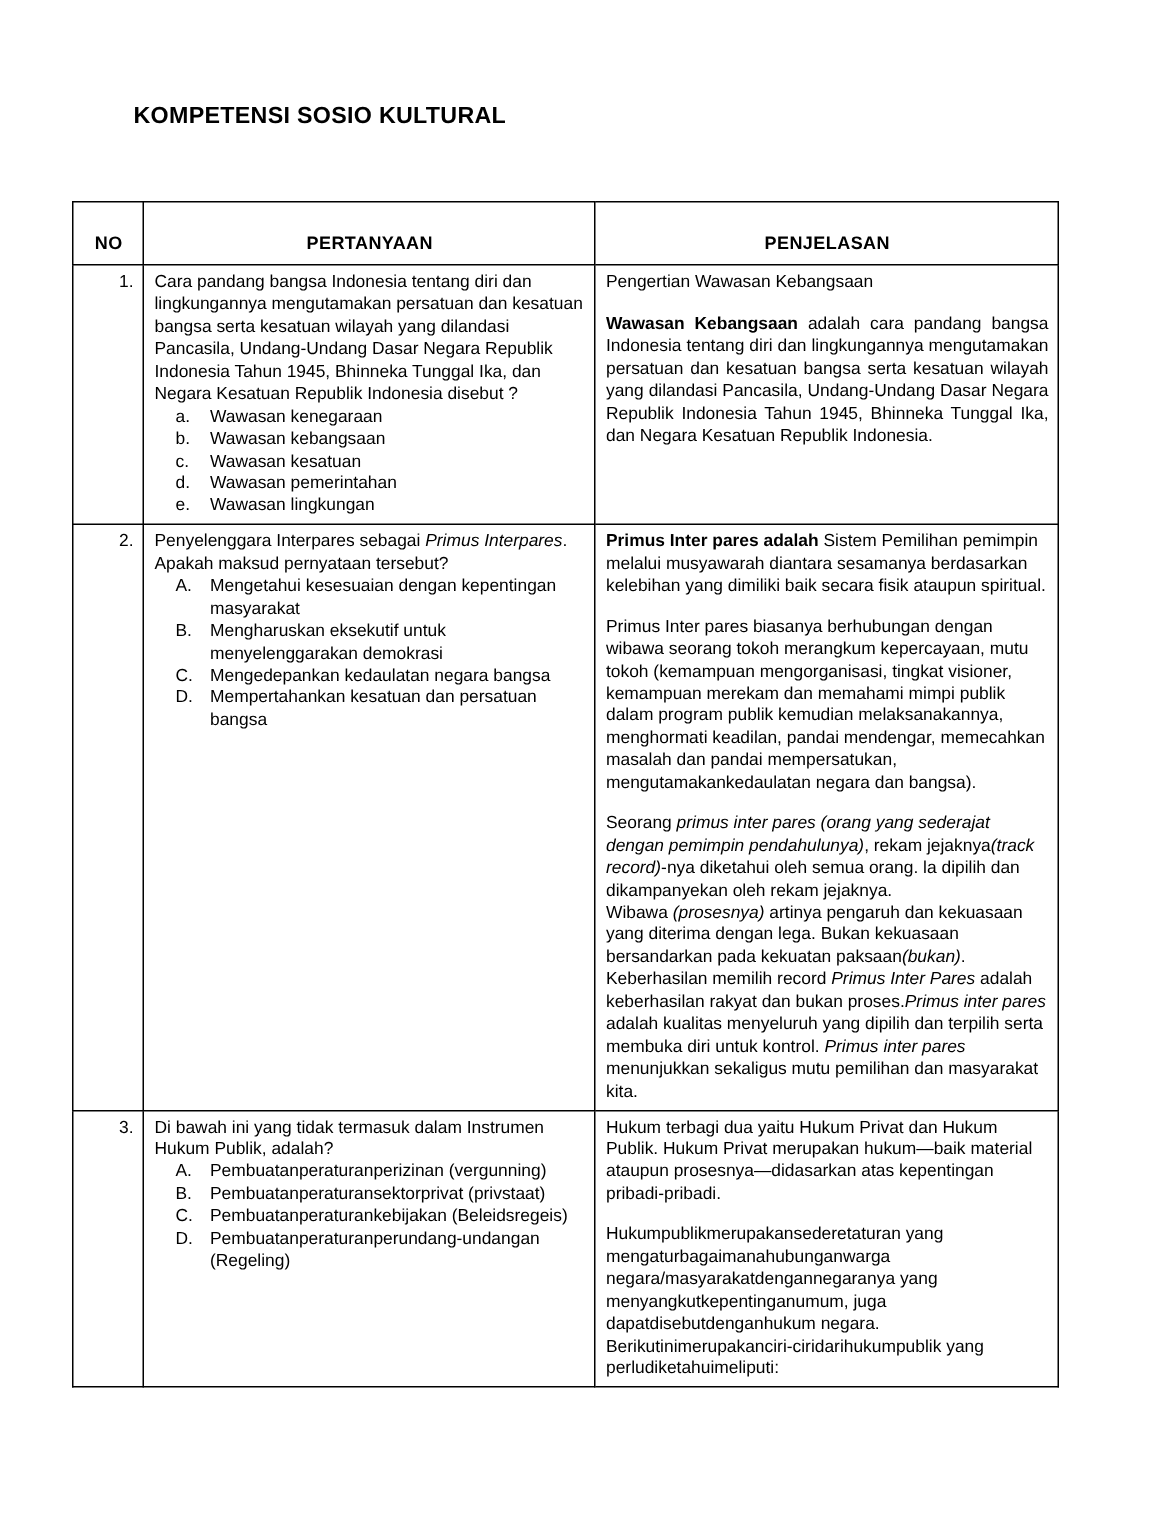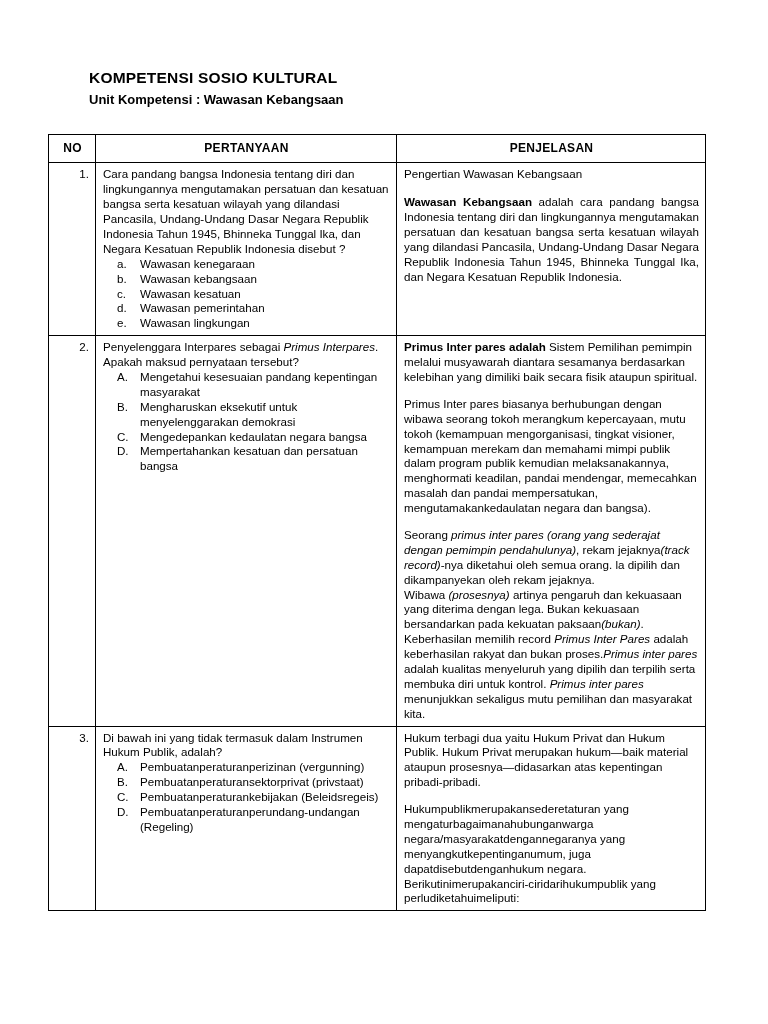--- a/index.html
+++ b/index.html
@@ -51,21 +51,21 @@
     border: 1px solid #000000;
     vertical-align: top;
     padding: 4px 6px 4px 7px;
     font-size: 11.6px;
     line-height: 1.285;
   }
   table.qtable th {
     text-align: center;
     font-weight: bold;
     font-size: 12px;
-    padding-top: 6px;
+    padding-top: 20px;
     padding-bottom: 6px;
     vertical-align: middle;
     letter-spacing: 0.3px;
   }
   col.c-no { width: 47px; }
   col.c-q  { width: 301px; }
   col.c-a  { width: 309px; }
 
   td.no-cell {
     text-align: right;
@@ -109,21 +109,20 @@
   b { font-weight: bold; }
   i { }
 </style>
 </head>
 <body>
 
 <div class="page">
 
   <div class="doc-title-block">
     <div class="doc-title">KOMPETENSI SOSIO KULTURAL</div>
-    <div class="doc-subtitle">Unit Kompetensi : Wawasan Kebangsaan</div>
   </div>
 
   <table class="qtable">
     <colgroup>
       <col class="c-no">
       <col class="c-q">
       <col class="c-a">
     </colgroup>
     <thead>
       <tr>
@@ -151,21 +150,21 @@
           <div class="gap"></div>
           <p class="ans-p justify"><b>Wawasan Kebangsaan</b><span> adalah cara pandang bangsa Indonesia tentang diri dan lingkungannya mengutamakan persatuan dan kesatuan bangsa serta kesatuan wilayah yang dilandasi Pancasila, Undang-Undang Dasar Negara Republik Indonesia Tahun 1945, Bhinneka Tunggal Ika, dan Negara Kesatuan Republik Indonesia.</span></p>
         </td>
       </tr>
 
       <tr>
         <td class="no-cell">2.</td>
         <td>
           <p class="q-intro"><span>Penyelenggara Interpares sebagai </span><i>Primus Interpares</i><span>. Apakah maksud pernyataan tersebut?</span></p>
           <ol class="opts">
-            <li><span class="mk">A.</span><span>Mengetahui kesesuaian pandang kepentingan masyarakat</span></li>
+            <li><span class="mk">A.</span><span>Mengetahui kesesuaian dengan kepentingan masyarakat</span></li>
             <li><span class="mk">B.</span><span>Mengharuskan eksekutif untuk menyelenggarakan demokrasi</span></li>
             <li><span class="mk">C.</span><span>Mengedepankan kedaulatan negara bangsa</span></li>
             <li><span class="mk">D.</span><span>Mempertahankan kesatuan dan persatuan bangsa</span></li>
           </ol>
         </td>
         <td>
           <p class="ans-p"><b>Primus Inter pares adalah</b><span> Sistem Pemilihan pemimpin melalui musyawarah diantara sesamanya berdasarkan kelebihan yang dimiliki baik secara fisik ataupun spiritual.</span></p>
           <div class="gap-sm"></div>
           <p class="ans-p">Primus Inter pares biasanya berhubungan dengan wibawa seorang tokoh merangkum kepercayaan, mutu tokoh (kemampuan mengorganisasi, tingkat visioner, kemampuan merekam dan memahami mimpi publik dalam program publik kemudian melaksanakannya, menghormati keadilan, pandai mendengar, memecahkan masalah dan pandai mempersatukan, mengutamakankedaulatan negara dan bangsa).</p>
           <div class="gap-sm"></div>

